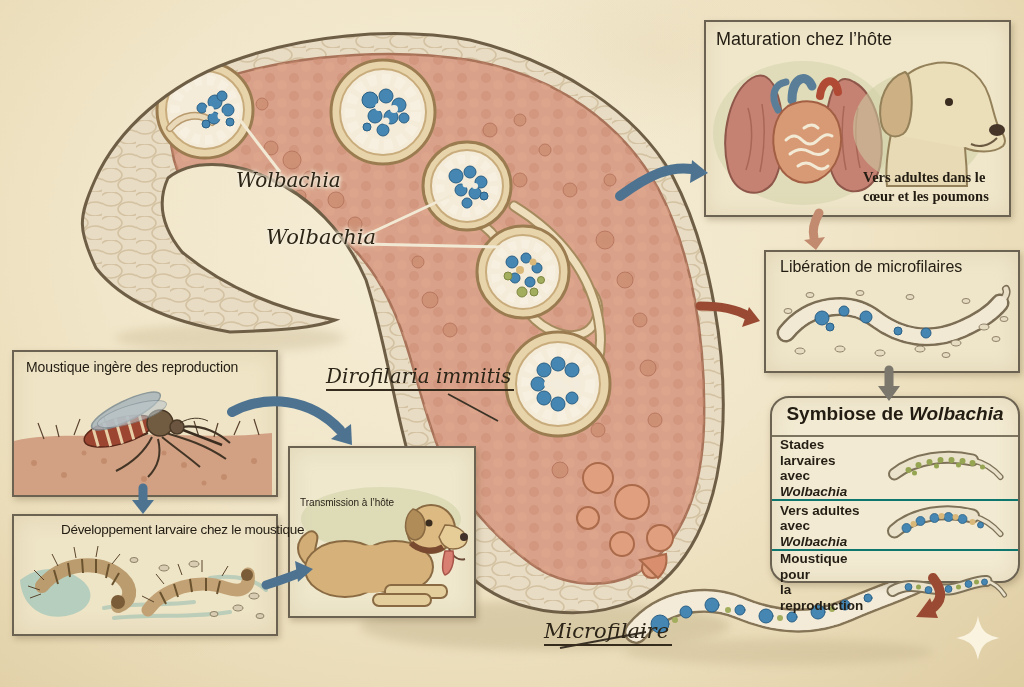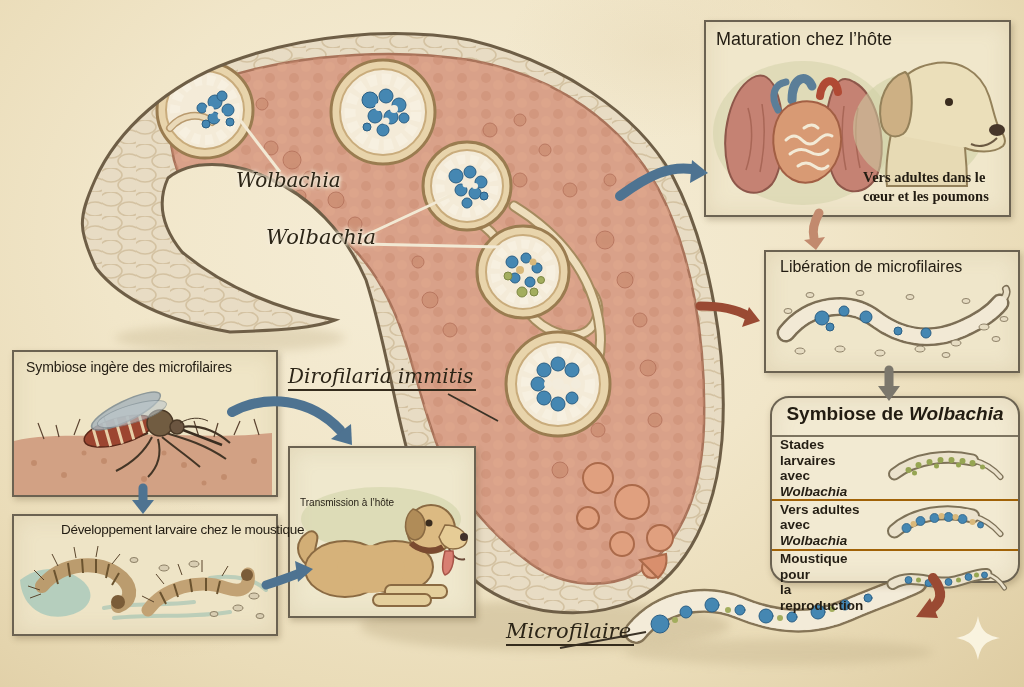--- a/index.html
+++ b/index.html
@@ -6,36 +6,36 @@
   .stage{position:relative;width:1024px;height:687px;overflow:hidden;
     background:radial-gradient(ellipse at 45% 35%, #f6eed8 0%, #f1e6c9 45%, #eadcb8 72%, #decca2 100%);
     font-family:"Liberation Sans",sans-serif;}
   .layer{position:absolute;left:0;top:0;pointer-events:none;}
   .stain{position:absolute;border-radius:50%;pointer-events:none;}
   .box{position:absolute;border:2px solid #6b6251;background:#f1e8ce;
     box-shadow:1.5px 2.5px 6px rgba(92,74,44,.28), inset 0 0 22px rgba(176,150,104,.22);}
   .box-title{position:absolute;font-weight:normal;color:#221c12;white-space:nowrap;z-index:3;}
   .species{position:absolute;font-family:"DejaVu Serif",serif;font-style:italic;color:#2c2517;z-index:6;white-space:nowrap;}
   .halo{text-shadow:0 0 4px #f4ecd9,0 0 7px #f4ecd9,1px 1px 3px #f4ecd9,-1px -1px 3px #f4ecd9;}
-  .underlined{border-bottom:2px solid #352c1d;padding:0 3px 1px 0;}
+  .underlined{border-bottom:2px solid #352c1d;padding:0 3px 1px 0;margin-left:38px;}
   .boxsvg{position:absolute;}
   
   .b-maturation{left:704px;top:20px;width:303px;height:193px;background:#f0e7cb;}
   .b-maturation .box-title{left:10px;top:7px;font-size:18px;}
   .mat-caption{position:absolute;left:157px;top:146px;width:150px;font-size:14.5px;font-weight:bold;
     color:#221c12;line-height:1.3;z-index:3;font-family:Liberation Serif, serif;}
   
   .b-liberation{left:764px;top:250px;width:252px;height:119px;background:#efe6ca;}
   .b-liberation .box-title{left:14px;top:6px;font-size:16px;}
   
   .b-symbiose{left:770px;top:396px;width:246px;height:183px;background:#f2ead2;display:flex;flex-direction:column;border-radius:19px;}
   .sym-title{position:relative;flex:0 0 32px;font-weight:bold;font-size:19px;color:#221c12;
     text-align:center;padding-top:5px;border-bottom:2px solid #7d7460;}
   .sym-row{flex:1;display:flex;align-items:center;}
-  .sym-row + .sym-row{border-top:2px solid #a16207;}
+  .sym-row + .sym-row{border-top:2px solid #0f766e;align-items:flex-end;}
   .sym-text{flex:0 0 96px;padding-left:8px;font-size:13.5px;font-weight:bold;color:#241e14;line-height:1.15;}
   .sym-worm{flex:1;height:48px;}
   
   .b-moustique{left:12px;top:350px;width:262px;height:143px;background:#efe5c6;}
   .b-moustique .box-title{left:12px;top:7px;font-size:14px;letter-spacing:-0.1px;}
   
   .b-developpement{left:12px;top:514px;width:262px;height:118px;background:#eee4c6;}
   .b-developpement .box-title{left:9px;top:6px;font-size:13.5px;letter-spacing:-0.3px;padding-left:38px;}
   
   .b-transmission{left:288px;top:446px;width:184px;height:168px;background:#efe8cd;}
@@ -404,21 +404,21 @@
             <circle cx="34" cy="22" r="2.5"></circle>
             <circle cx="54" cy="26" r="2.5"></circle>
             <circle cx="74" cy="22" r="2.5"></circle>
             <circle cx="92" cy="17" r="2.5"></circle>
           </g>
       </svg>
     </div>
   </div>
 
   <div class="box b-moustique">
-    <div class="box-title">Symbiose ingère des microfilaires</div>
+    <div class="box-title">Moustique ingère des reproduction</div>
     <svg class="boxsvg" style="left:0;bottom:0;" width="258" height="112" viewBox="0 0 258 112">
       <path d="M 0 58 C 30 50 70 54 110 52 C 150 50 200 56 258 50 L 258 112 L 0 112 Z" fill="#d2a184"></path>
       <g fill="#b97f5f" opacity="0.6">
           <circle cx="20" cy="80" r="3"></circle>
           <circle cx="50" cy="92" r="3"></circle>
           <circle cx="90" cy="78" r="3"></circle>
           <circle cx="130" cy="96" r="3"></circle>
           <circle cx="170" cy="82" r="3"></circle>
           <circle cx="210" cy="94" r="3"></circle>
           <circle cx="240" cy="78" r="3"></circle>

